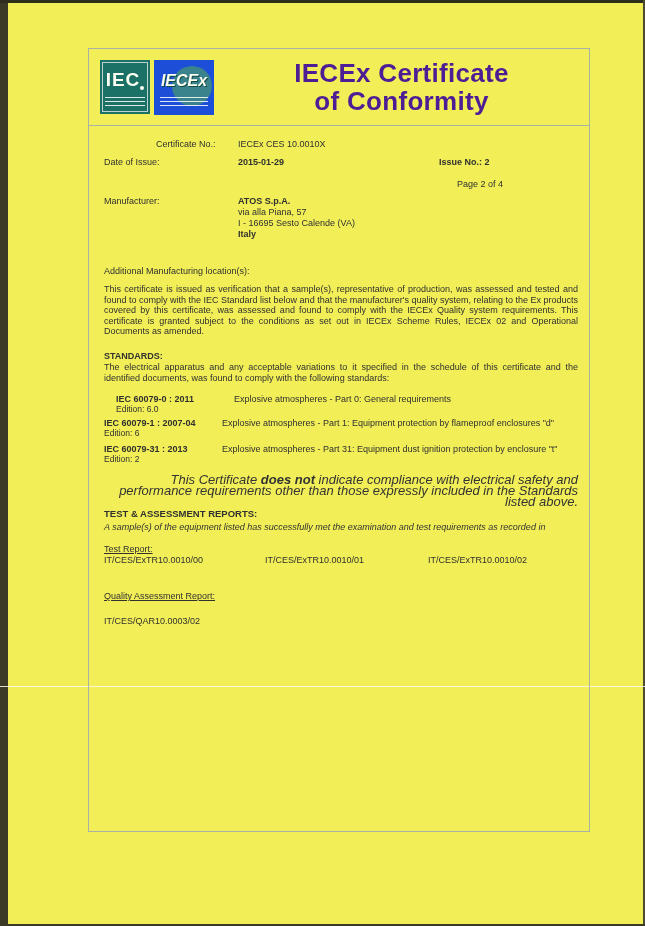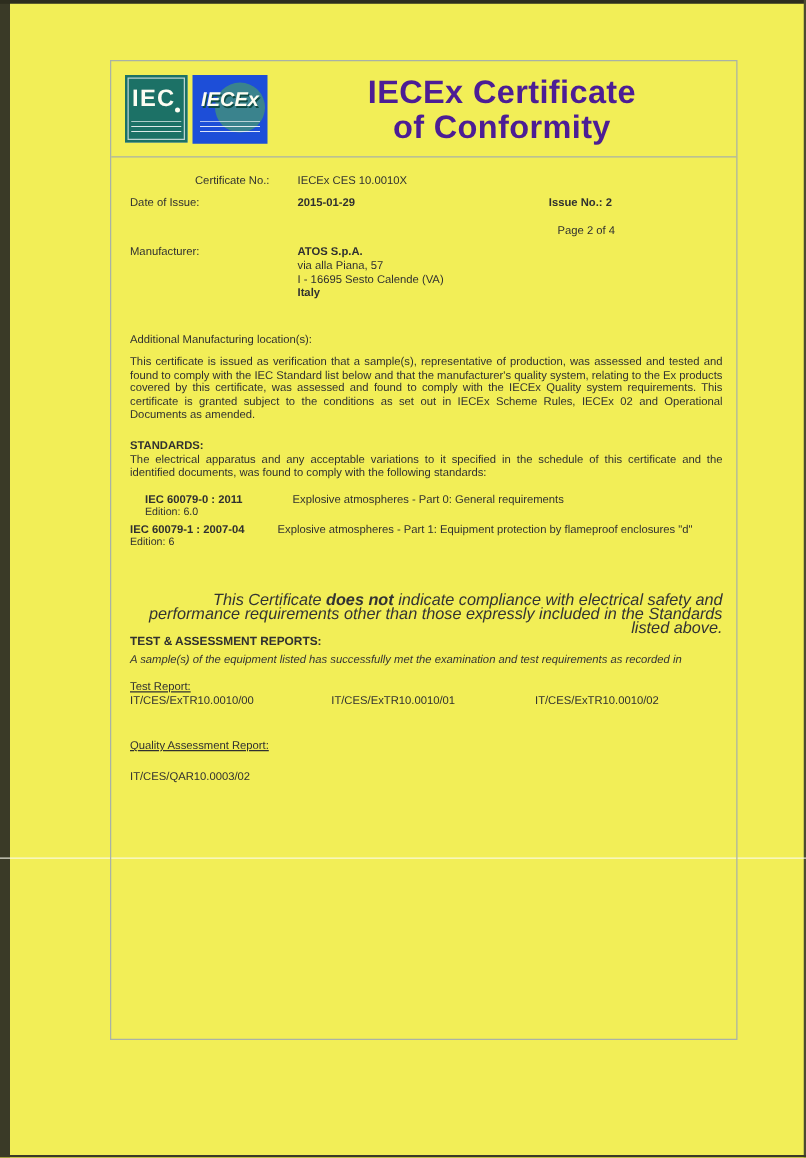--- a/index.html
+++ b/index.html
@@ -108,21 +108,21 @@
       <div>of Conformity</div>
     </div>
   </div>
 
   <span class="abs t" style="left:25px;  top:90px;margin-left:42px;">Certificate No.:</span>
   <span class="abs t" style="left:149px; top:90px;">IECEx CES 10.0010X</span>
 
   <span class="abs t" style="left:15px;  top:108px;">Date of Issue:</span>
   <span class="abs t b" style="left:149px; top:108px;">2015-01-29</span>
   <span class="abs t b" style="left:350px; top:108px;">Issue No.: 2</span>
-  <span class="abs t" style="left:357px; top:130px;">Page 2 of 4</span>
+  <span class="abs t" style="left:368px; top:130px;">Page 2 of 4</span>
 
   <span class="abs t" style="left:15px;  top:147px;">Manufacturer:</span>
   <div class="abs t" style="left:149px; top:147px; line-height:11px;">
     <div class="b">ATOS S.p.A.</div>
     <div>via alla Piana, 57</div>
     <div>I - 16695 Sesto Calende (VA)</div>
     <div class="b">Italy</div>
   </div>
 
   <span class="abs t" style="left:15px; top:217px;">Additional Manufacturing location(s):</span>
@@ -135,20 +135,25 @@
   <div class="std-row" style="top:345px;margin-left:12px;">
     <div class="std-code">IEC 60079-0 : 2011</div>
     <div class="std-ed">Edition: 6.0</div>
     <div class="std-desc">Explosive atmospheres - Part 0: General requirements</div>
   </div>
   <div class="std-row" style="top:369px;">
     <div class="std-code">IEC 60079-1 : 2007-04</div>
     <div class="std-ed">Edition: 6</div>
     <div class="std-desc">Explosive atmospheres - Part 1: Equipment protection by flameproof enclosures "d"</div>
   </div>
+  <div class="std-row" style="top:395px;">
+    <div class="std-code">IEC 60079-31 : 2013</div>
+    <div class="std-ed">Edition: 2</div>
+    <div class="std-desc">Explosive atmospheres - Part 31: Equipment dust ignition protection by enclosure "t"</div>
+  </div>
 
   <div class="note" style="top:425px;">
     <span>This Certificate </span><span class="b">does not</span><span> indicate compliance with electrical safety and performance requirements other than those expressly included in the Standards listed above.</span>
   </div>
 
   <div class="abs t b" style="left:15px; top:460px; font-size:9.5px;">TEST &amp; ASSESSMENT REPORTS:</div>
   <div class="abs t i" style="left:15px; top:473px; width:474px; color:#333;">A sample(s) of the equipment listed has successfully met the examination and test requirements as recorded in</div>
 
   <span class="abs t u" style="left:15px; top:495px;">Test Report:</span>
   <span class="abs t" style="left:15px;  top:506px;">IT/CES/ExTR10.0010/00</span>

